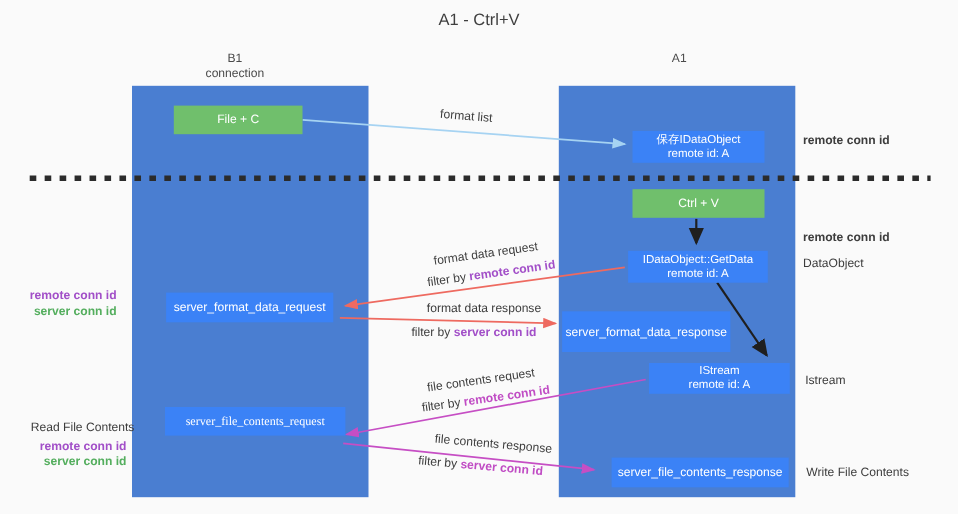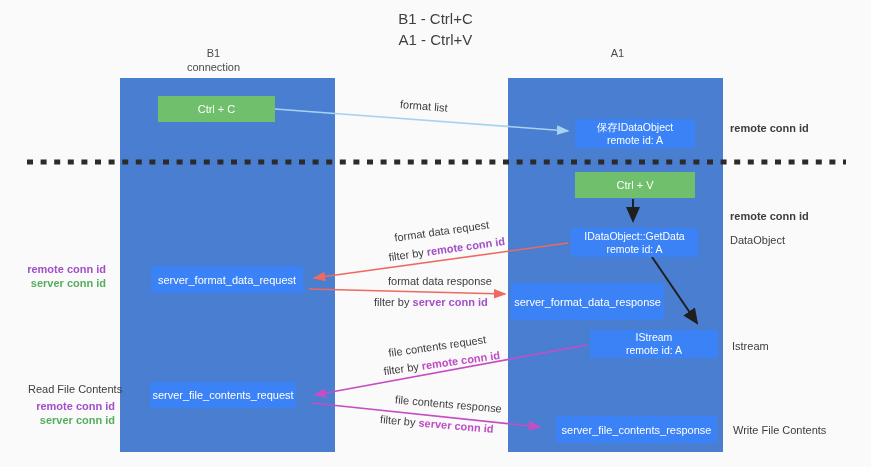--- a/index.html
+++ b/index.html
@@ -30,21 +30,20 @@
   .side{z-index:5;white-space:nowrap;font-size:11px;color:#3d3d3d;}
   .side.bold{font-weight:bold;}
   .leftblock{text-align:right;line-height:14px;font-size:11px;font-weight:bold;}
 </style>
 </head>
 <body>
 
 <div id="canvas">
 
   <div class="abs title">
-    <div>B1 - Ctrl+C</div>
     <div>A1 - Ctrl+V</div>
   </div>
 
   <div class="abs lane-head" style="left:106px;">
     <div>B1</div>
     <div>connection</div>
   </div>
   <div class="abs lane-head" style="left:510px;">
     <div>A1</div>
   </div>
@@ -79,21 +78,21 @@
     <line x1="568" y1="243" x2="314" y2="278" stroke="#ee6a60" stroke-width="1.6" marker-end="url(#m-red)"></line>
 
     <line x1="309" y1="289" x2="505" y2="294" stroke="#ee6a60" stroke-width="1.6" marker-end="url(#m-red)"></line>
 
     <line x1="587" y1="345" x2="315" y2="395" stroke="#c64ec4" stroke-width="1.6" marker-end="url(#m-mag)"></line>
 
     <line x1="312" y1="403" x2="540" y2="427" stroke="#c64ec4" stroke-width="1.6" marker-end="url(#m-mag)"></line>
   </svg>
 
   <div class="abs node green single" style="left:158px;top:96px;width:117px;height:26px;">
-    <span>Ctrl + C</span>
+    <span>File + C</span>
   </div>
 
   <div class="abs node orange" style="left:575px;top:119px;width:120px;height:29px;">
     <span class="l1">保存IDataObject</span>
     <span class="l2">remote id: A</span>
   </div>
 
   <div class="abs node green single" style="left:575px;top:172px;width:120px;height:26px;">
     <span>Ctrl + V</span>
   </div>
@@ -109,21 +108,21 @@
 
   <div class="abs node orange single" style="left:511px;top:283px;width:153px;height:37px;">
     <span>server_format_data_response</span>
   </div>
 
   <div class="abs node orange" style="left:590px;top:330px;width:128px;height:28px;">
     <span class="l1">IStream</span>
     <span class="l2">remote id: A</span>
   </div>
 
-  <div class="abs node orange single" style="left:150px;top:382px;width:146px;height:26px;">
+  <div class="abs node orange single" style="left:150px;top:370px;width:164px;height:26px;font-family:Liberation Serif, serif;">
     <span>server_file_contents_request</span>
   </div>
 
   <div class="abs node orange single" style="left:556px;top:416px;width:161px;height:27px;justify-content:center;">
     <span>server_file_contents_response</span>
   </div>
 
   <div class="abs elabel rot-p4" style="left:400px;top:100px;">format list</div>
 
   <div class="abs elabel rot-n8" style="left:394px;top:225px;">format data request</div>

